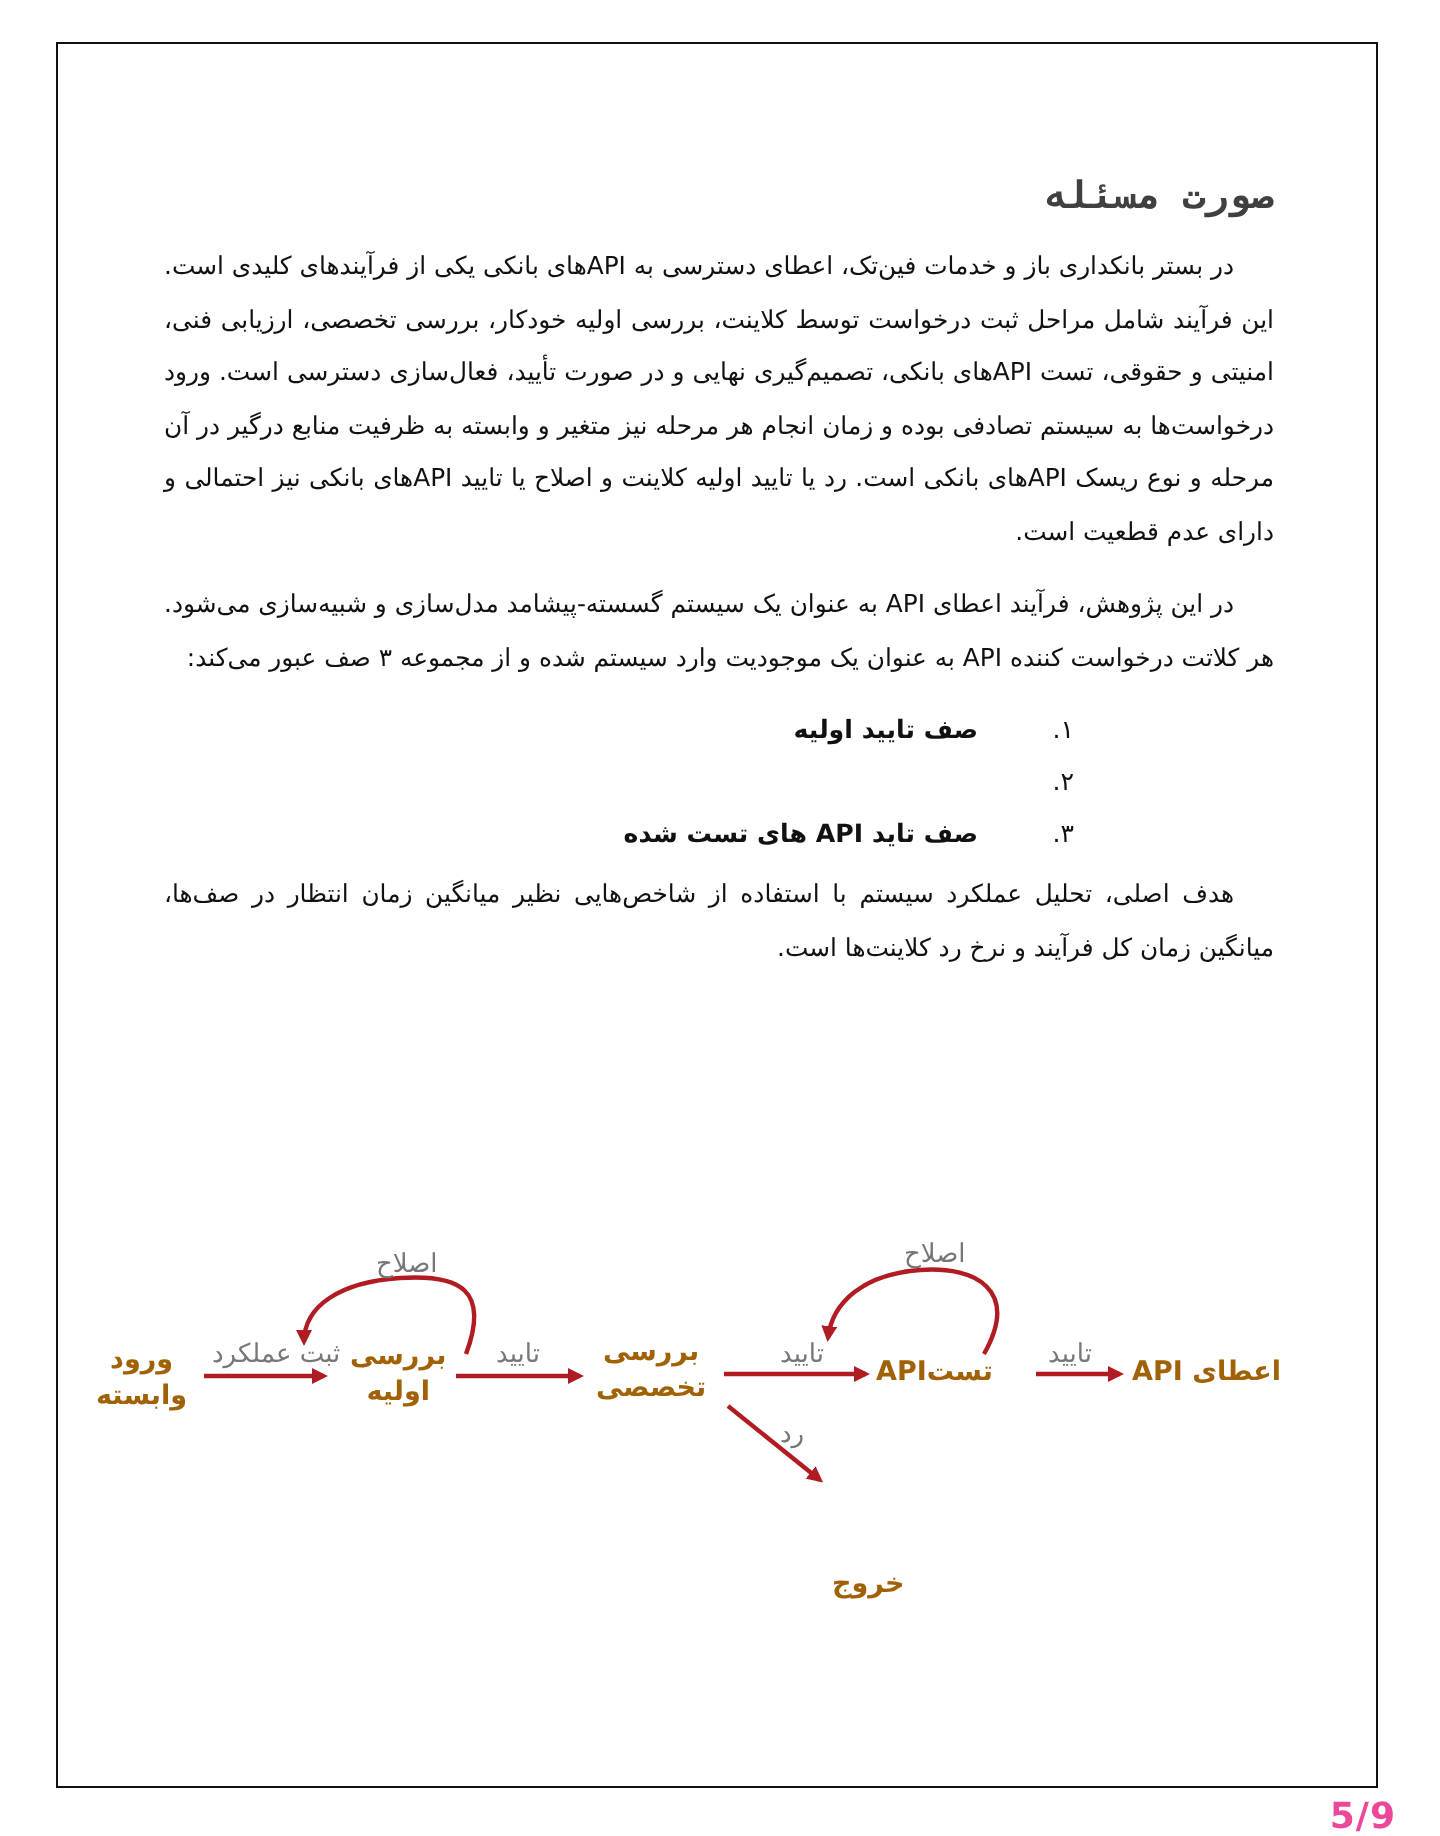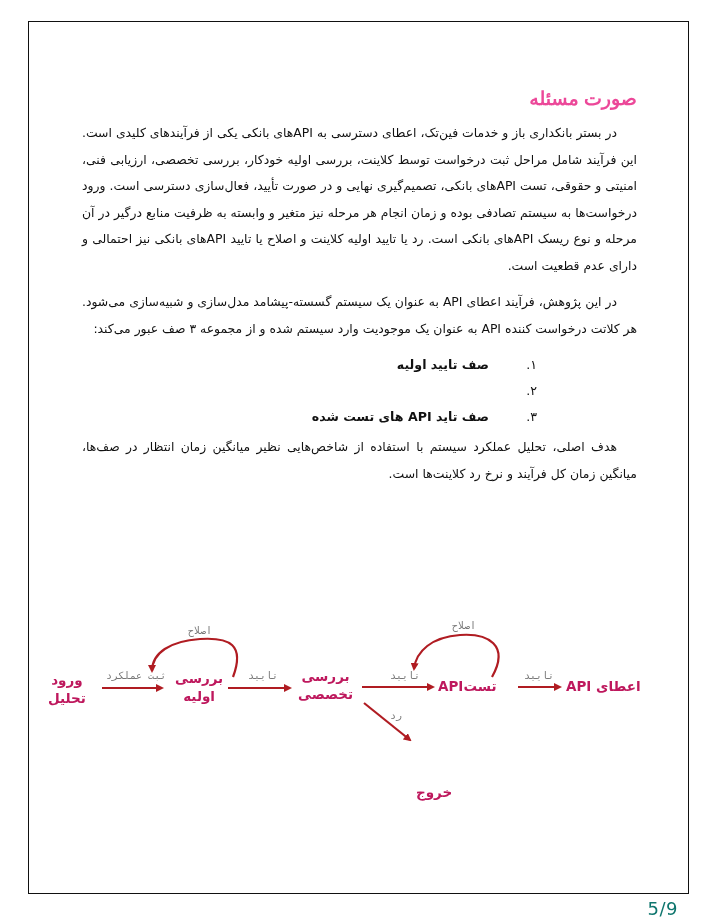--- a/index.html
+++ b/index.html
@@ -27,24 +27,24 @@
     .content {
       position: absolute;
       left: 82px;
       top: 80px;
       width: 555px;
       direction: rtl;
       text-align: justify;
       color: #111111;
     }
     .heading {
-      font-family: Liberation Sans, sans-serif;
+      font-family: Liberation Mono, monospace;
       font-weight: bold;
       font-size: 19px;
-      color: #ec4899;
+      color: #404040;
       margin: 6px 0 8px 0;
       text-align: right;
       line-height: 26px;
     }
     .para {
       font-size: 12.4px;
       line-height: 26.5px;
       margin: 0 0 10px 0;
       text-indent: 20px;
       text-align-last: right;
@@ -85,39 +85,38 @@
       left: 0;
       top: 0;
     }
     .node {
       position: absolute;
       direction: rtl;
       text-align: center;
       font-weight: bold;
       font-size: 13.5px;
       line-height: 18px;
-      color: #be185d;
+      color: #a16207;
       white-space: nowrap;
     }
     .edge-label {
       position: absolute;
       direction: rtl;
-      font-size: 10px;
+      font-size: 13px;
       color: #777777;
       white-space: nowrap;
-      font-family: Liberation Mono, monospace;
     }
     .page-number {
       position: absolute;
-      right: 42px;
+      right: 22px;
       top: 898px;
       font-size: 18px;
-      color: #0f766e;
+      color: #ec4899;
       font-family: "DejaVu Sans", sans-serif;
-      font-weight: normal;
+      font-weight: bold;
       letter-spacing: 0.5px;
     }
   </style>
 </head>
 <body>
 
 <div class="page-frame"></div>
 
 <div class="content">
   <div class="heading">صورت مسئله</div>
@@ -160,21 +159,21 @@
 
     <path d="M452,62 C470,30 448,18 420,20 C392,22 376,36 374,54" fill="none" stroke="#b01c22" stroke-width="2.2" marker-end="url(#ah)"></path>
 
     <line x1="478" y1="72" x2="520" y2="72" stroke="#b01c22" stroke-width="2.2" marker-end="url(#ah)"></line>
 
     <line x1="324" y1="88" x2="370" y2="125" stroke="#b01c22" stroke-width="2.2" marker-end="url(#ah)"></line>
   </svg>
 
   <div class="node" style="left:8px; top:56px;">
     <div>ورود</div>
-    <div>تحلیل</div>
+    <div>وابسته</div>
   </div>
   <div class="node" style="left:135px; top:54px;">
     <div>بررسی</div>
     <div>اولیه</div>
   </div>
   <div class="node" style="left:258px; top:52px;">
     <div>بررسی</div>
     <div>تخصصی</div>
   </div>
   <div class="node" style="left:398px; top:62px;">تستAPI</div>

